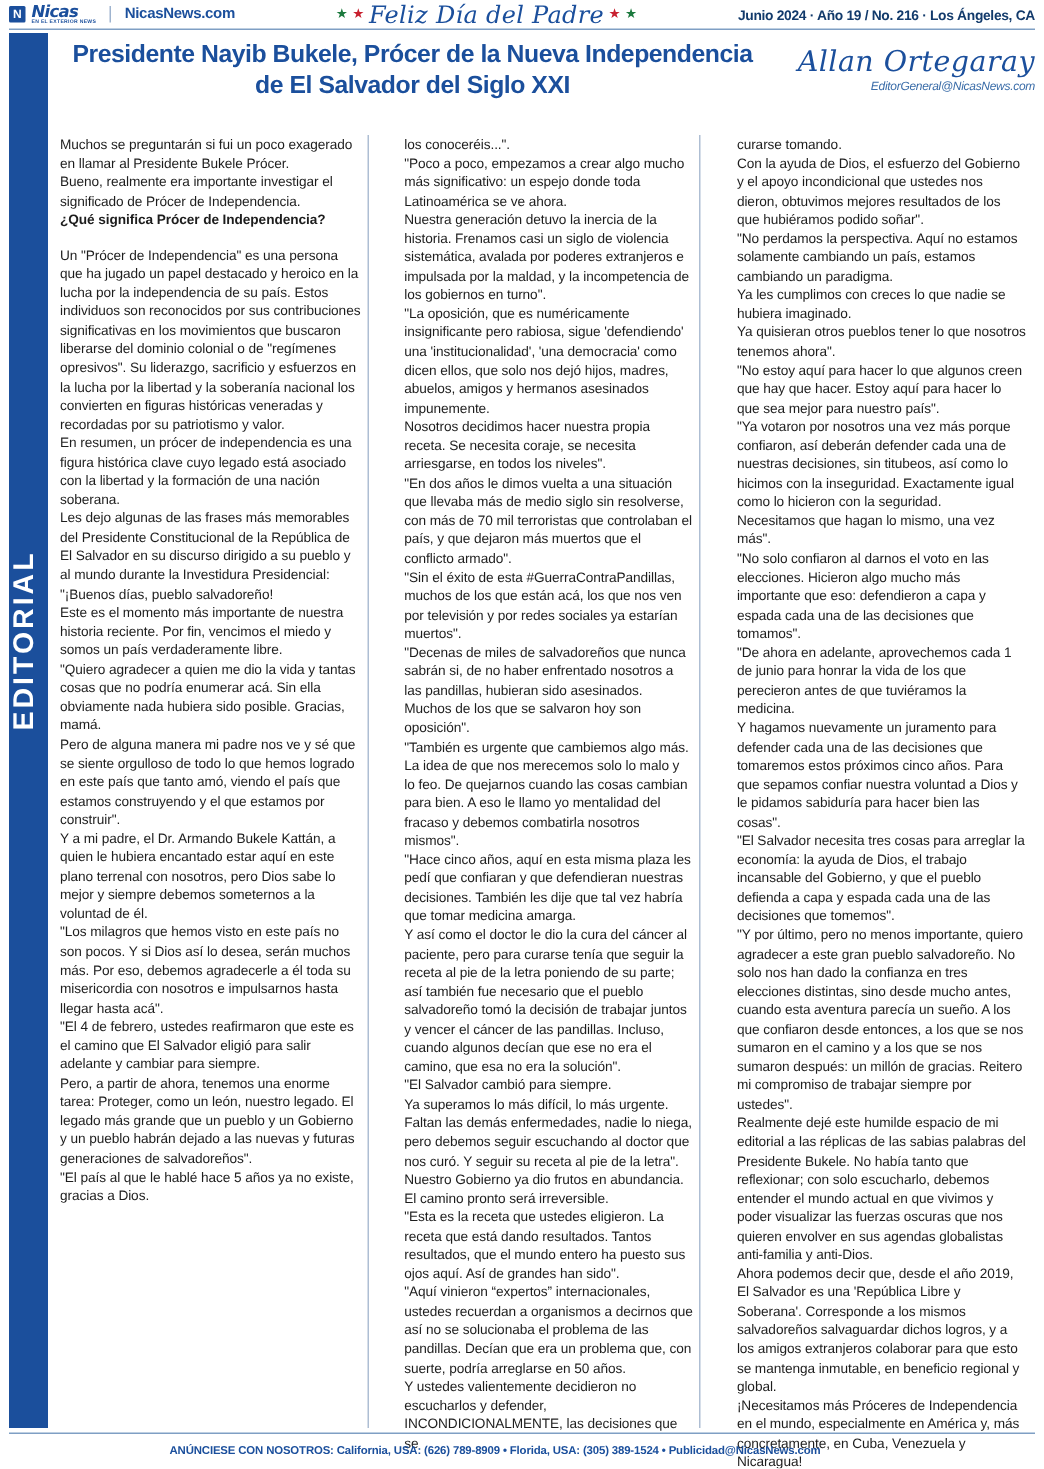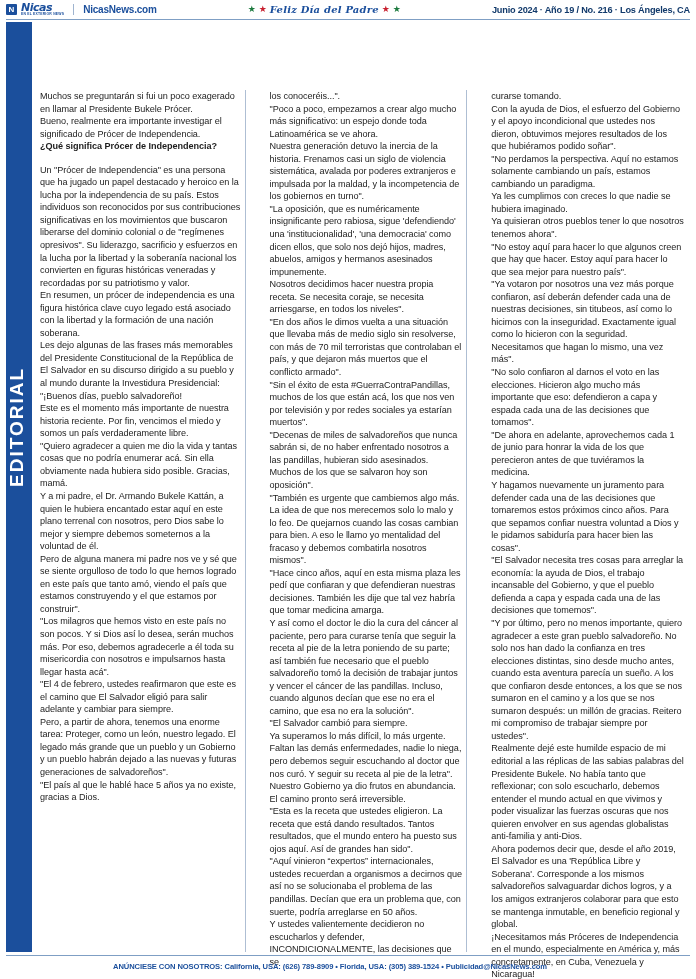--- a/index.html
+++ b/index.html
@@ -74,22 +74,22 @@
     flex: 1 1 auto;
     text-align: center;
     display: flex;
     align-items: center;
     justify-content: center;
     gap: 3px;
   }
   .fathers-text {
     font-family: "DejaVu Serif", serif;
     font-style: italic;
-    font-weight: bold;
-    font-size: 10px;
+    font-weight: normal;
+    font-size: 16px;
     color: #1b4f9c;
     letter-spacing: 0.2px;
   }
   .star { font-size: 9px; line-height: 9px; }
   .star.red { color: #c8202f; }
   .star.green { color: #1c7a3e; }
   .topbar-right {
     flex: 0 0 auto;
     font-size: 9.2px;
     color: #123a6b;
@@ -250,35 +250,45 @@
     </div>
 
     <div class="topbar-right">Junio 2024 · Año 19 / No. 216 · Los Ángeles, CA</div>
   </div>
   <div class="topbar-rule"></div>
 
   <div class="spine">
     <div class="spine-label">EDITORIAL</div>
   </div>
 
+  <div class="headline-area">
+    <div class="headline">
+      <div class="headline-line">Presidente Nayib Bukele, Prócer de la Nueva Independencia</div>
+      <div class="headline-line">de El Salvador del Siglo XXI</div>
+    </div>
+    <div class="byline">
+      <div class="byline-name">Allan Ortegaray</div>
+      <div class="byline-email">EditorGeneral@NicasNews.com</div>
+    </div>
+  </div>
 
   <div class="columns">
     <div class="col">
       <div class="col-rule"></div>
     <p class="">Muchos se preguntarán si fui un poco exagerado en llamar al Presidente Bukele Prócer.</p>
         <p class="">Bueno, realmente era importante investigar el significado de Prócer de Independencia.</p>
         <p class="bold ">¿Qué significa Prócer de Independencia?</p>
         <p class="gap">Un "Prócer de Independencia" es una persona que ha jugado un papel destacado y heroico en la lucha por la independencia de su país. Estos individuos son reconocidos por sus contribuciones significativas en los movimientos que buscaron liberarse del dominio colonial o de "regímenes opresivos". Su liderazgo, sacrificio y esfuerzos en la lucha por la libertad y la soberanía nacional los convierten en figuras históricas veneradas y recordadas por su patriotismo y valor.</p>
         <p class="">En resumen, un prócer de independencia es una figura histórica clave cuyo legado está asociado con la libertad y la formación de una nación soberana.</p>
         <p class="">Les dejo algunas de las frases más memorables del Presidente Constitucional de la República de El Salvador en su discurso dirigido a su pueblo y al mundo durante la Investidura Presidencial:</p>
         <p class=""> "¡Buenos días, pueblo salvadoreño!</p>
         <p class="">Este es el momento más importante de nuestra historia reciente. Por fin, vencimos el miedo y somos un país verdaderamente libre.</p>
         <p class=""> "Quiero agradecer a quien me dio la vida y tantas cosas que no podría enumerar acá. Sin ella obviamente nada hubiera sido posible. Gracias, mamá.</p>
+        <p class="">Pero de alguna manera mi padre nos ve y sé que se siente orgulloso de todo lo que hemos logrado en este país que tanto amó, viendo el país que estamos construyendo y el que estamos por construir".</p>
         <p class="">Y a mi padre, el Dr. Armando Bukele Kattán, a quien le hubiera encantado estar aquí en este plano terrenal con nosotros, pero Dios sabe lo mejor y siempre debemos someternos a la voluntad de él.</p>
-        <p class="">Pero de alguna manera mi padre nos ve y sé que se siente orgulloso de todo lo que hemos logrado en este país que tanto amó, viendo el país que estamos construyendo y el que estamos por construir".</p>
         <p class=""> "Los milagros que hemos visto en este país no son pocos. Y si Dios así lo desea, serán muchos más. Por eso, debemos agradecerle a él toda su misericordia con nosotros e impulsarnos hasta llegar hasta acá".</p>
         <p class=""> "El 4 de febrero, ustedes reafirmaron que este es el camino que El Salvador eligió para salir adelante y cambiar para siempre.</p>
         <p class="">Pero, a partir de ahora, tenemos una enorme tarea: Proteger, como un león, nuestro legado. El legado más grande que un pueblo y un Gobierno y un pueblo habrán dejado a las nuevas y futuras generaciones de salvadoreños".</p>
         <p class=""> "El país al que le hablé hace 5 años ya no existe, gracias a Dios.</p>
       </div>
     <div class="col">
       <div class="col-rule"></div>
     <p class="">los conoceréis...".</p>
         <p class="">"Poco a poco, empezamos a crear algo mucho más significativo: un espejo donde toda Latinoamérica se ve ahora.</p>
         <p class="">Nuestra generación detuvo la inercia de la historia. Frenamos casi un siglo de violencia sistemática, avalada por poderes extranjeros e impulsada por la maldad, y la incompetencia de los gobiernos en turno".</p>

